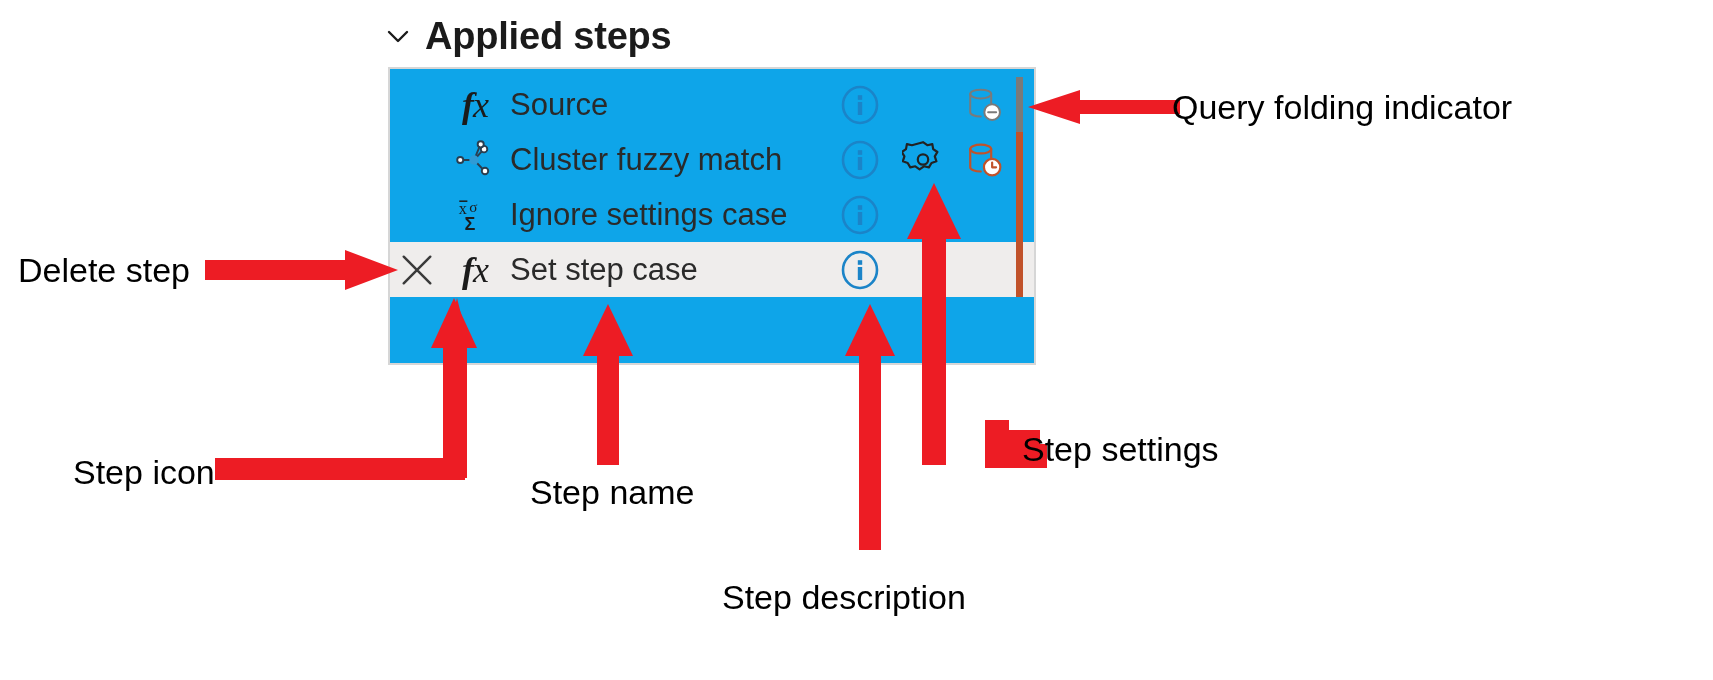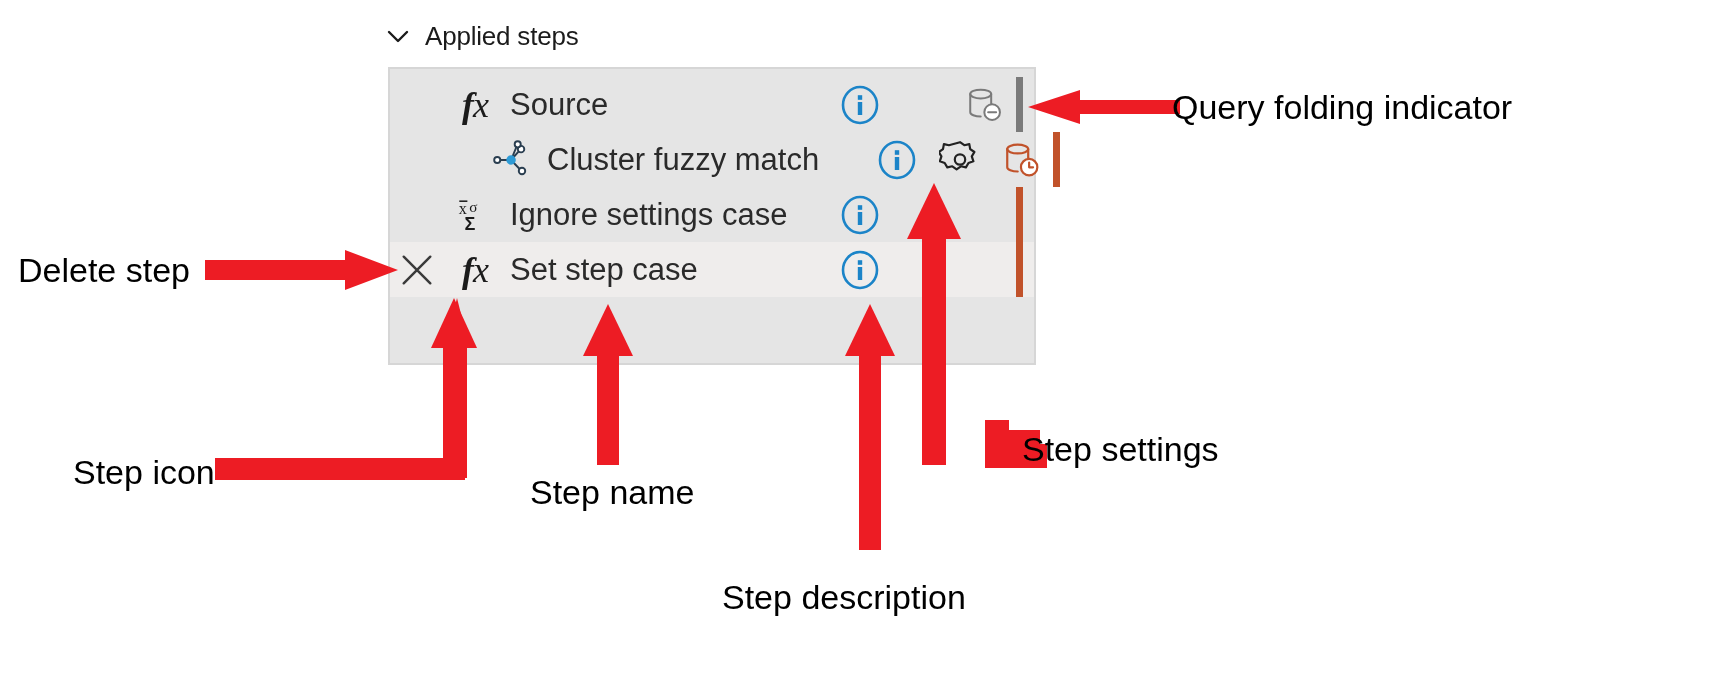--- a/index.html
+++ b/index.html
@@ -28,38 +28,38 @@
     align-items: center;
     gap: 14px;
     height: 56px;
   }
   .chevron-icon {
     width: 26px;
     height: 26px;
     display: block;
   }
   .panel-title {
-    font-size: 26px;
+    font-size: 38px;
     line-height: 1;
     color: #1b1b1b;
-    font-weight: 400;
+    font-weight: 700;
     letter-spacing: -0.2px;
     white-space: nowrap;
   }
 
   
   .steps-box {
     position: absolute;
     left: 388px;
     top: 67px;
     width: 648px;
     height: 298px;
     border: 2px solid #d6d6d6;
     box-sizing: border-box;
-    background: #e5e5e5;
+    background: #0ea5e9;
   }
 
   .step-row {
     position: absolute;
     left: 0;
     width: 100%;
     height: 55px;
     display: flex;
     align-items: center;
     box-sizing: border-box;
@@ -189,21 +189,21 @@
           <path d="M27.5 9.5 V20.5" fill="none" stroke="#7A7A7A" stroke-width="2.1" stroke-linecap="round"></path>
           <circle cx="28.5" cy="28.5" r="8.2" fill="#ffffff" stroke="#7A7A7A" stroke-width="2.1"></circle>
           <path d="M24.3 28.5 H32.7" stroke="#7A7A7A" stroke-width="2.1" stroke-linecap="round"></path>
         </svg>
       </div>
       <div class="step-bar">
         <div class="fold-bar" style="background:#7A7A7A;"></div>
       </div>
     </div>
 
-    <div class="step-row" style="top:63px;margin-left:37px;">
+    <div class="step-row" style="top:63px;">
       <div class="step-delete"></div>
       <div class="step-icon">
         <svg viewBox="0 0 42 42" width="40" height="40" aria-hidden="true">
           <path d="M8.5 21 L20 21 M20 21 L29 11 M20 21 L29.5 31 M20 21 L26 6.5" fill="none" stroke="#2A3E50" stroke-width="2"></path>
           <circle cx="20" cy="21" r="5" fill="#2E9BD6"></circle>
           <circle cx="5.5" cy="21" r="3.2" fill="#ffffff" stroke="#2A3E50" stroke-width="2"></circle>
           <circle cx="30.5" cy="9.6" r="3.4" fill="#ffffff" stroke="#2A3E50" stroke-width="2"></circle>
           <circle cx="31.5" cy="32.5" r="3.4" fill="#ffffff" stroke="#2A3E50" stroke-width="2"></circle>
           <circle cx="27" cy="4.5" r="3.2" fill="#ffffff" stroke="#2A3E50" stroke-width="2"></circle>
         </svg>

